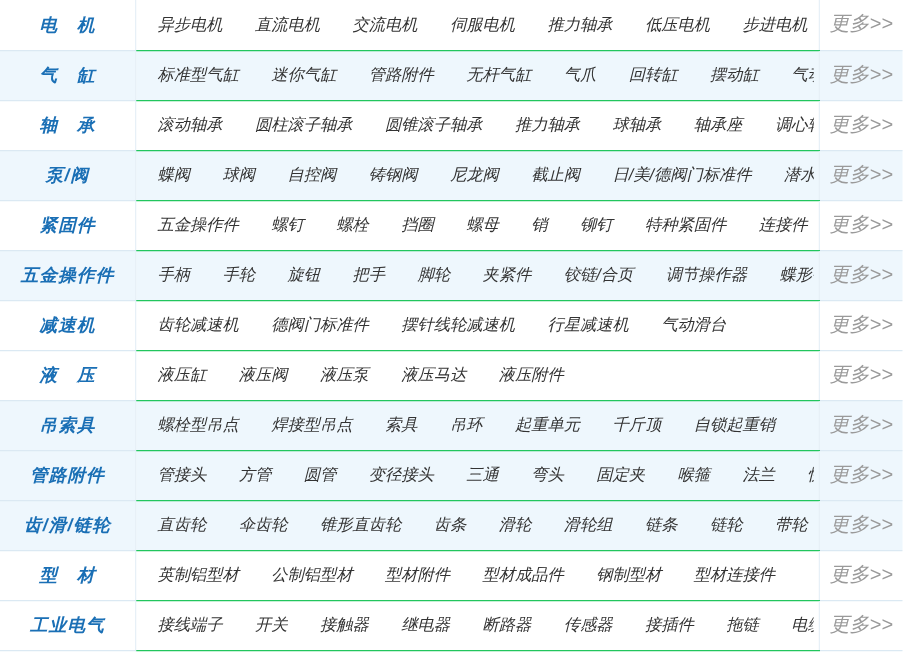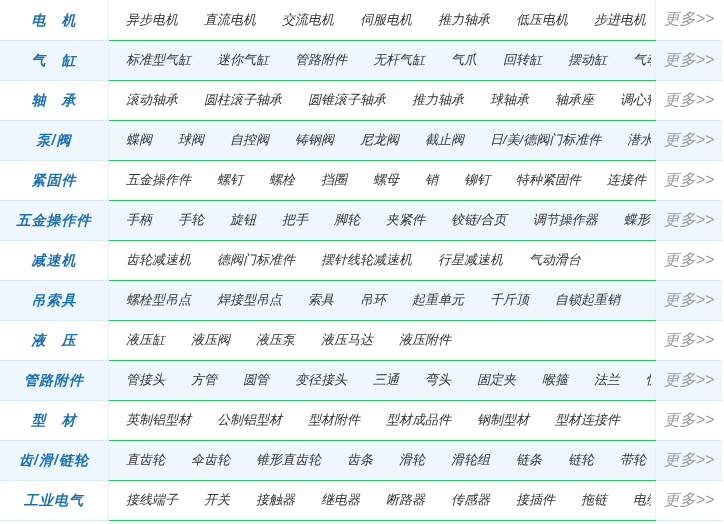--- a/index.html
+++ b/index.html
@@ -210,48 +210,48 @@
           <div class="links-wrap">
             <a class="sub-link">齿轮减速机</a>
             <a class="sub-link">德阀门标准件</a>
             <a class="sub-link">摆针线轮减速机</a>
             <a class="sub-link">行星减速机</a>
             <a class="sub-link">气动滑台</a>
           </div>
         </td>
         <td class="cat-more-cell"><a class="more-link">更多&gt;&gt;</a></td>
       </tr>
+      <tr class="cat-row odd-row">
+        <td class="cat-title-cell">
+          <span class="cat-title">液　压</span>
+        </td>
+        <td class="cat-links-cell">
+          <div class="links-wrap">
+            <a class="sub-link">液压缸</a>
+            <a class="sub-link">液压阀</a>
+            <a class="sub-link">液压泵</a>
+            <a class="sub-link">液压马达</a>
+            <a class="sub-link">液压附件</a>
+          </div>
+        </td>
+        <td class="cat-more-cell"><a class="more-link">更多&gt;&gt;</a></td>
+      </tr>
       <tr class="cat-row even-row">
         <td class="cat-title-cell">
           <span class="cat-title">吊索具</span>
         </td>
         <td class="cat-links-cell">
           <div class="links-wrap">
             <a class="sub-link">螺栓型吊点</a>
             <a class="sub-link">焊接型吊点</a>
             <a class="sub-link">索具</a>
             <a class="sub-link">吊环</a>
             <a class="sub-link">起重单元</a>
             <a class="sub-link">千斤顶</a>
             <a class="sub-link">自锁起重销</a>
-          </div>
-        </td>
-        <td class="cat-more-cell"><a class="more-link">更多&gt;&gt;</a></td>
-      </tr>
-      <tr class="cat-row odd-row">
-        <td class="cat-title-cell">
-          <span class="cat-title">液　压</span>
-        </td>
-        <td class="cat-links-cell">
-          <div class="links-wrap">
-            <a class="sub-link">液压缸</a>
-            <a class="sub-link">液压阀</a>
-            <a class="sub-link">液压泵</a>
-            <a class="sub-link">液压马达</a>
-            <a class="sub-link">液压附件</a>
           </div>
         </td>
         <td class="cat-more-cell"><a class="more-link">更多&gt;&gt;</a></td>
       </tr>
       <tr class="cat-row even-row">
         <td class="cat-title-cell">
           <span class="cat-title">管路附件</span>
         </td>
         <td class="cat-links-cell">
           <div class="links-wrap">
@@ -262,36 +262,20 @@
             <a class="sub-link">三通</a>
             <a class="sub-link">弯头</a>
             <a class="sub-link">固定夹</a>
             <a class="sub-link">喉箍</a>
             <a class="sub-link">法兰</a>
             <a class="sub-link">快速接头</a>
           </div>
         </td>
         <td class="cat-more-cell"><a class="more-link">更多&gt;&gt;</a></td>
       </tr>
-      <tr class="cat-row odd-row">
-        <td class="cat-title-cell">
-          <span class="cat-title">型　材</span>
-        </td>
-        <td class="cat-links-cell">
-          <div class="links-wrap">
-            <a class="sub-link">英制铝型材</a>
-            <a class="sub-link">公制铝型材</a>
-            <a class="sub-link">型材附件</a>
-            <a class="sub-link">型材成品件</a>
-            <a class="sub-link">钢制型材</a>
-            <a class="sub-link">型材连接件</a>
-          </div>
-        </td>
-        <td class="cat-more-cell"><a class="more-link">更多&gt;&gt;</a></td>
-      </tr>
       <tr class="cat-row even-row">
         <td class="cat-title-cell">
           <span class="cat-title">齿/滑/链轮</span>
         </td>
         <td class="cat-links-cell">
           <div class="links-wrap">
             <a class="sub-link">直齿轮</a>
             <a class="sub-link">伞齿轮</a>
             <a class="sub-link">锥形直齿轮</a>
             <a class="sub-link">齿条</a>
@@ -299,20 +283,36 @@
             <a class="sub-link">滑轮组</a>
             <a class="sub-link">链条</a>
             <a class="sub-link">链轮</a>
             <a class="sub-link">带轮</a>
           </div>
         </td>
         <td class="cat-more-cell"><a class="more-link">更多&gt;&gt;</a></td>
       </tr>
       <tr class="cat-row odd-row">
         <td class="cat-title-cell">
+          <span class="cat-title">型　材</span>
+        </td>
+        <td class="cat-links-cell">
+          <div class="links-wrap">
+            <a class="sub-link">英制铝型材</a>
+            <a class="sub-link">公制铝型材</a>
+            <a class="sub-link">型材附件</a>
+            <a class="sub-link">型材成品件</a>
+            <a class="sub-link">钢制型材</a>
+            <a class="sub-link">型材连接件</a>
+          </div>
+        </td>
+        <td class="cat-more-cell"><a class="more-link">更多&gt;&gt;</a></td>
+      </tr>
+      <tr class="cat-row odd-row">
+        <td class="cat-title-cell">
           <span class="cat-title">工业电气</span>
         </td>
         <td class="cat-links-cell">
           <div class="links-wrap">
             <a class="sub-link">接线端子</a>
             <a class="sub-link">开关</a>
             <a class="sub-link">接触器</a>
             <a class="sub-link">继电器</a>
             <a class="sub-link">断路器</a>
             <a class="sub-link">传感器</a>

